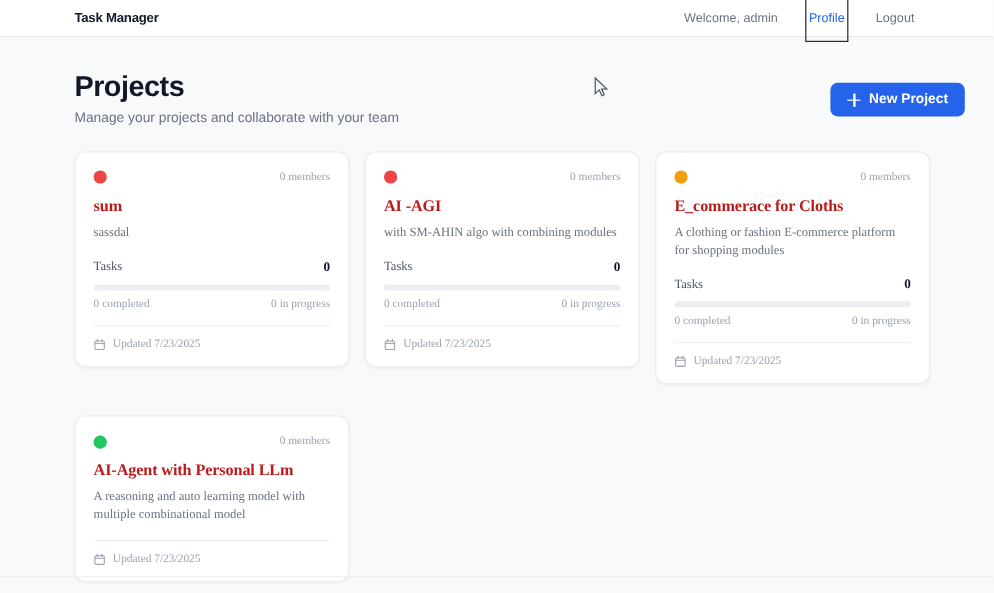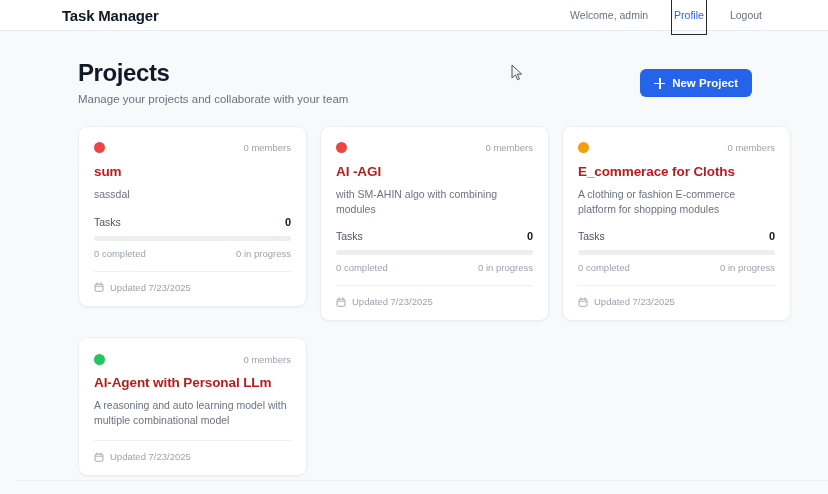--- a/index.html
+++ b/index.html
@@ -15,21 +15,21 @@
   .app-header {
     height: 31px;
     background: #ffffff;
     border-bottom: 1px solid #e8eaee;
     display: flex;
     align-items: center;
     justify-content: space-between;
     padding: 0 66px 0 62px;
   }
   .brand-title {
-    font-size: 15px;
+    font-size: 11px;
     font-weight: bold;
     letter-spacing: -0.2px;
     color: #111827;
   }
   .header-right {
     display: flex;
     align-items: center;
     gap: 25px;
     font-size: 10.5px;
     color: #6b7280;
@@ -39,23 +39,22 @@
   .nav-link.focused {
     color: #2563eb;
     outline: 1.5px solid #1f2937;
     outline-offset: 1px;
     padding: 12px 1px;
   }
 
   
   .page {
     position: relative;
-    padding: 28px 76px 0 62px;
+    padding: 28px 24px 0 62px;
     height: 463px;
-    margin-left: 16px;
   }
   .page-head {
     display: flex;
     align-items: flex-start;
     justify-content: space-between;
   }
   .page-title {
     font-size: 24px;
     font-weight: bold;
     letter-spacing: -0.4px;
@@ -93,22 +92,23 @@
     background: #ffffff;
   }
   .plus-icon::before { left: 0; top: 5px; width: 11px; height: 1.6px; }
   .plus-icon::after  { top: 0; left: 5px; height: 11px; width: 1.6px; }
 
   
   .grid {
     margin-top: 21px;
     display: grid;
     grid-template-columns: repeat(3, 229px);
-    gap: 16px 13px;
+    gap: 26px 13px;
     align-items: start;
+    font-family: Liberation Serif, serif;
   }
   .card {
     background: #ffffff;
     border: 1px solid #eceef2;
     border-radius: 9px;
     padding: 14px 15px 13px 15px;
     box-shadow: 0 1px 2px rgba(16,24,40,0.04);
   }
   .card-top {
     display: flex;

